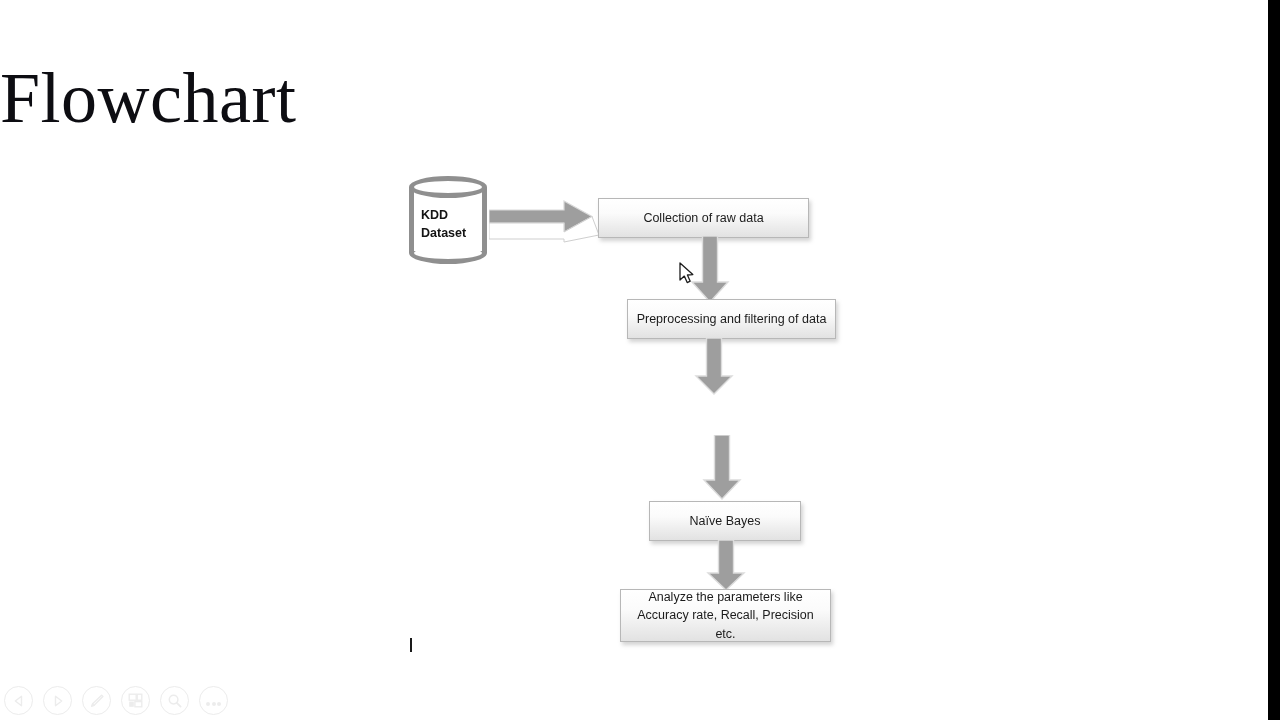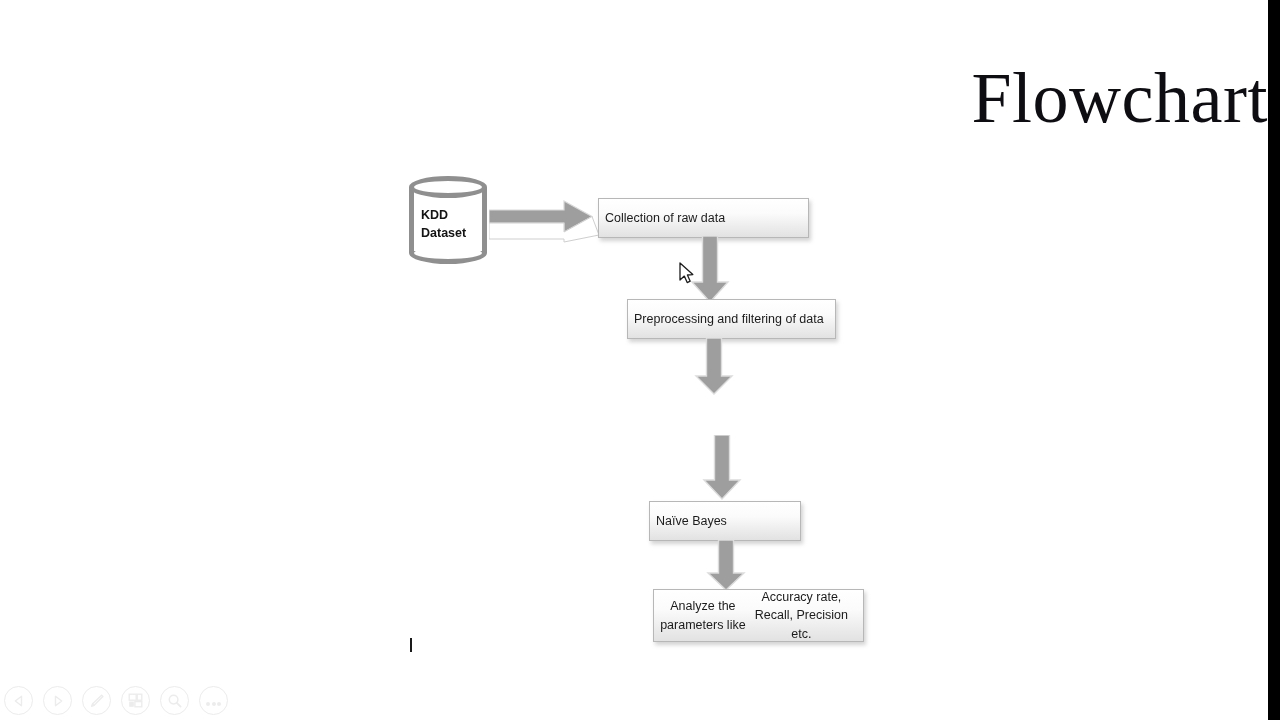--- a/index.html
+++ b/index.html
@@ -26,21 +26,21 @@
     height: 720px;
     background: #000000;
   }
 
   
   #title {
     position: absolute;
     left: 0;
     top: 62px;
     width: 1268px;
-    text-align: right;
+    text-align: left;
     font-family: "Liberation Serif", serif;
     font-size: 72px;
     line-height: 1.0;
     color: #0d0d12;
     letter-spacing: 0.5px;
     white-space: nowrap;
   }
 
   
   #diagram {
@@ -53,20 +53,21 @@
 
   
   .box {
     position: absolute;
     box-sizing: border-box;
     border: 1px solid #b7b7b7;
     background: linear-gradient(to bottom, #ffffff 0%, #fbfbfb 38%, #ededed 72%, #e2e2e2 100%);
     box-shadow: 2px 3px 4px rgba(120,120,120,0.33);
     display: flex;
     align-items: center;
+    justify-content: center;
     text-align: center;
     color: #1b1b1b;
     font-size: 12.5px;
     line-height: 1.45;
     padding: 2px 6px;
   }
   .box span { display: block; }
 
   
   #cylinder {
@@ -213,21 +214,21 @@
     </svg>
 
     <div class="box" style="left:649px; top:501px; width:152px; height:40px;">
       <span>Naïve Bayes</span>
     </div>
 
     <svg class="arrow" style="left:704px; top:540px;" width="44" height="52" viewBox="0 0 44 52">
       <path d="M 14.5 0 L 29.5 0 L 29.5 33 L 40 33 L 22 50 L 4 33 L 14.5 33 Z" fill="#9e9e9e" stroke="#dcdcdc" stroke-width="1.4"></path>
     </svg>
 
-    <div class="box" style="left:620px; top:589px; width:211px; height:53px; margin-left:33px;">
+    <div class="box" style="left:620px; top:589px; width:211px; height:53px; flex-direction:column;">
       <span>Analyze the parameters like</span>
       <span>Accuracy rate, Recall, Precision etc.</span>
     </div>
 
   </div>
 
   <svg id="cursor" width="17" height="24" viewBox="0 0 17 24">
     <path d="M 1 1 L 1 18 L 5.3 14.1 L 8.2 20.6 L 11.2 19.2 L 8.4 13 L 13.8 12.6 Z" fill="#ffffff" stroke="#1c1c1c" stroke-width="1.3" stroke-linejoin="round"></path>
   </svg>
 

